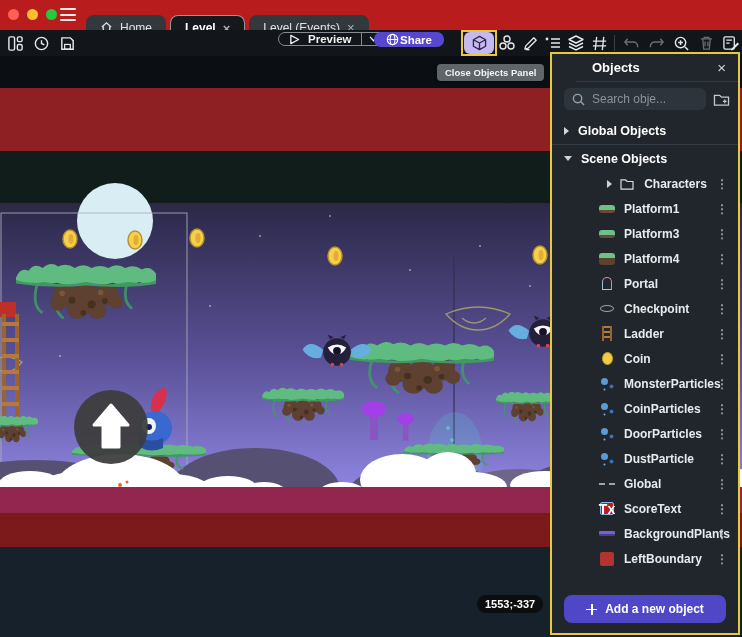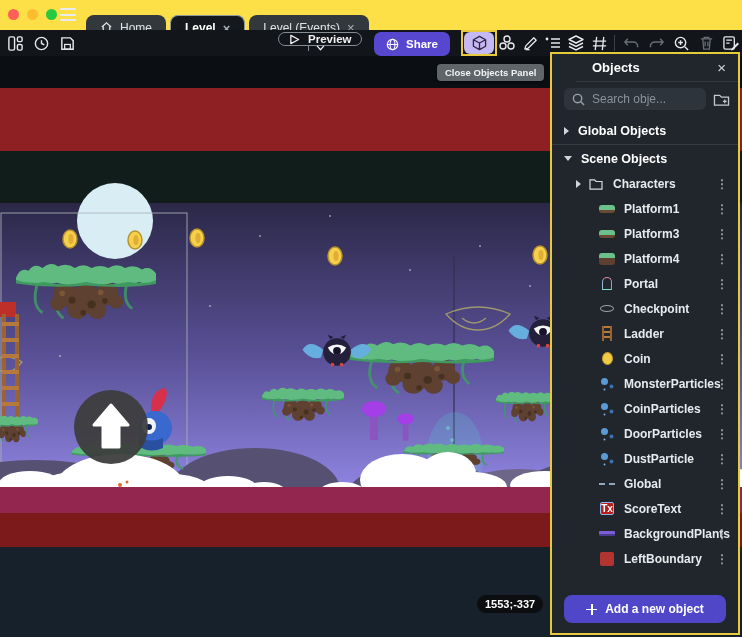--- a/index.html
+++ b/index.html
@@ -1,39 +1,39 @@
 <!DOCTYPE html>
 <html><head>
 <meta charset="utf-8">
 <style>
   * { margin:0; padding:0; box-sizing:border-box; }
   html,body { width:742px; height:637px; background:#0d1014; font-family:"Liberation Sans", sans-serif; overflow:hidden; }
   .app { position:relative; width:742px; height:637px; background:#0d1014; }
 
   
-  .titlebar { position:absolute; left:0; top:0; width:742px; height:40px; background:#fde047; display:flex; align-items:flex-end; }
+  .titlebar { position:absolute; left:0; top:0; width:742px; height:40px; background:#b91c1c; display:flex; align-items:flex-end; }
   .lights { position:absolute; left:8px; top:9px; display:flex; gap:8px; }
   .light { width:11px; height:11px; border-radius:50%; }
   .light.red{background:#ff5f57}.light.yellow{background:#febc2e}.light.green{background:#28c840}
   .hamburger { position:absolute; left:60px; top:8px; width:16px; height:13px; display:flex; flex-direction:column; justify-content:space-between; cursor:pointer; }
   .hamburger i { display:block; height:2px; background:#e8eaed; border-radius:1px; }
   .tabs { position:absolute; left:86px; bottom:0; display:flex; align-items:flex-end; gap:4px; height:26px; }
   .tab { height:25px; display:flex; align-items:center; gap:7px; padding:0 14px; background:#33383d; color:#dfe3e7; font-size:12px; border-radius:8px 8px 0 0; white-space:nowrap; }
   .tab.active { background:#15181c; border:1px solid #8f969e; border-bottom:none; font-weight:700; color:#fff; }
   .tab .close { color:#aab1b8; font-size:13px; line-height:1; }
   .tab svg { display:block }
 
   
   .toolbar { position:absolute; left:0; top:30px; width:742px; height:26px; background:#121519; display:flex; align-items:center; }
   .tool-ic { width:22px; height:22px; display:flex; align-items:center; justify-content:center; cursor:pointer; flex:0 0 auto; }
   .tbl-left { position:absolute; left:4px; display:flex; gap:4px; }
-  .preview-btn { position:absolute; left:278px; top:2px; height:14px; display:flex; align-items:center; border:1.5px solid #858c94; border-radius:7px; color:#f0f2f4; cursor:pointer;flex-direction:column; }
+  .preview-btn { position:absolute; left:278px; top:2px; height:14px; display:flex; align-items:center; border:1.5px solid #858c94; border-radius:7px; color:#f0f2f4; cursor:pointer; }
   .preview-btn .main { display:flex; align-items:center; gap:8px; padding:0 10px; font-size:11.5px; font-weight:700; }
   .preview-btn .drop { border-left:1.5px solid #858c94; padding:0 7px; height:100%; display:flex; align-items:center; }
-  .share-btn { position:absolute; left:374px; top:2px; height:24px; background:#5747cf; border-radius:7px; display:flex; align-items:center; gap:7px; padding:0 12px; color:#fff; font-size:11.5px; font-weight:700; cursor:pointer; }
+  .share-btn { position:absolute; left:374px; top:2px; height:15px; background:#5747cf; border-radius:7px; display:flex; align-items:center; gap:1px; padding:0 12px; color:#fff; font-size:11.5px; font-weight:700; cursor:pointer; }
   .cube-hl { position:absolute; left:461px; top:0; width:36px; height:26px; border:2px solid #e7c93c; display:flex; align-items:center; justify-content:center; }
   .cube-btn { width:30px; height:22px; background:#c6b8f3; border-radius:6px; display:flex; align-items:center; justify-content:center; cursor:pointer; }
   .mid-ics { position:absolute; left:496px; display:flex; gap:1px; }
   .right-ics { position:absolute; left:612px; display:flex; gap:3px; align-items:center; }
   .vsep { width:1px; height:16px; background:#3a4046; margin:0 2px; }
 
   
   .canvas { position:absolute; left:0; top:56px; width:742px; height:581px; }
   .coord-badge { position:absolute; left:477px; top:539px; background:rgba(10,10,10,.88); color:#fff; font-size:11px; font-weight:700; padding:3px 8px; border-radius:9px; }
   .tooltip { position:absolute; left:437px; top:8px; background:#5f6568; color:#f2f3f4; font-size:9.5px; font-weight:700; padding:3px 8px; border-radius:4px; box-shadow:0 1px 3px rgba(0,0,0,.5); }
@@ -48,35 +48,35 @@
   .search-box input { border:none; outline:none; background:transparent; color:#e8ebee; font-size:12px; width:100px; font-family:"Liberation Sans",sans-serif; }
   .search-box input::placeholder { color:#8b929a; }
   .tree { flex:1 1 auto; overflow:hidden; padding-top:2px; }
   .group-row { height:25px; display:flex; align-items:center; gap:9px; padding-left:12px; font-size:12.5px; font-weight:700; color:#fff; cursor:pointer; }
   .divider { height:1px; background:#343b42; margin:1px 0; }
   .tri { width:0; height:0; border-top:4px solid transparent; border-bottom:4px solid transparent; border-left:5px solid #cfd4d9; flex:0 0 auto; }
   .tri.down { border-left:4px solid transparent; border-right:4px solid transparent; border-top:5px solid #cfd4d9; border-bottom:none; }
   .obj-row { height:25px; display:flex; align-items:center; position:relative; font-size:12px; font-weight:600; cursor:pointer; }
   .obj-row .iwrap { width:18px; display:flex; align-items:center; justify-content:center; flex:0 0 auto; }
   .obj-row .lbl { margin-left:8px; white-space:nowrap; }
-  .row-folder { padding-left:24px; gap:8px; }
+  .row-folder { padding-left:24px; gap:8px;justify-content:center; }
   .row-obj { padding-left:46px; }
   .kebab { position:absolute; right:10px; color:#9aa3ab; font-size:12px; }
   .kebab::before { content:"\22EE"; }
   
   .ic-platform { width:16px; height:8px; border-radius:3px; background:linear-gradient(#6cc08a 60%, #6b4a33 60%); }
   .ic-platform.tall { height:12px; background:linear-gradient(#6cc08a 42%, #5d4030 42%); }
   .ic-portal { width:10px; height:13px; border:1.5px solid #d886a8; border-bottom-color:#7ee0c8; border-left-color:#9fb8d8; border-radius:5px 5px 0 0; }
   .ic-checkpoint { width:14px; height:7px; border:1.5px solid #9aa2a8; border-radius:50%; }
   .ic-ladder { width:10px; height:15px; border-left:2px solid #9a6430; border-right:2px solid #9a6430; background:repeating-linear-gradient(180deg,#b5793c 0 2px,transparent 2px 5px); }
   .ic-coin { width:11px; height:13px; background:#f2cb45; border:1.5px solid #c49a2b; border-radius:50%; }
   .ic-particles { position:relative; width:15px; height:13px; }
   .ic-particles::before { content:""; position:absolute; left:1px; top:1px; width:7px; height:7px; border-radius:50%; background:#5b9bd5; box-shadow:7px 5px 0 -1.5px #3a6fb0, 0 8px 0 -2.5px #7fb3e0; }
   .ic-dashes { width:16px; border-top:2px dashed #93a7bc; }
-  .ic-text { width:14px; height:13px; background:#b91c1c; border:1px solid #8fb4e8; border-radius:2px; color:#fff; font-size:10px; font-weight:700; display:flex; align-items:center; justify-content:center; }
+  .ic-text { width:14px; height:13px; background:#b91c1c; border:1px solid #8fb4e8; border-radius:2px; color:#fff; font-size:14px; font-weight:700; display:flex; align-items:center; justify-content:center; }
   .ic-plants { width:16px; height:5px; background:#7a5fd6; border-bottom:2px solid #4a3a90; border-radius:1px; }
   .ic-boundary { width:14px; height:14px; background:#b23430; border-radius:2px; }
   .add-btn { margin:25px 12px 10px 12px; height:28px; background:#4f46c8; border:none; border-radius:8px; color:#fff; font-size:12px; font-weight:700; display:flex; align-items:center; justify-content:center; gap:8px; cursor:pointer; font-family:"Liberation Sans",sans-serif; flex:0 0 auto; }
   .plus { position:relative; width:11px; height:11px; }
   .plus::before,.plus::after { content:""; position:absolute; background:#fff; }
   .plus::before { left:5px; top:0; width:1.5px; height:11px; }
   .plus::after { left:0; top:5px; width:11px; height:1.5px; }
 </style>
 </head>
 <body>

